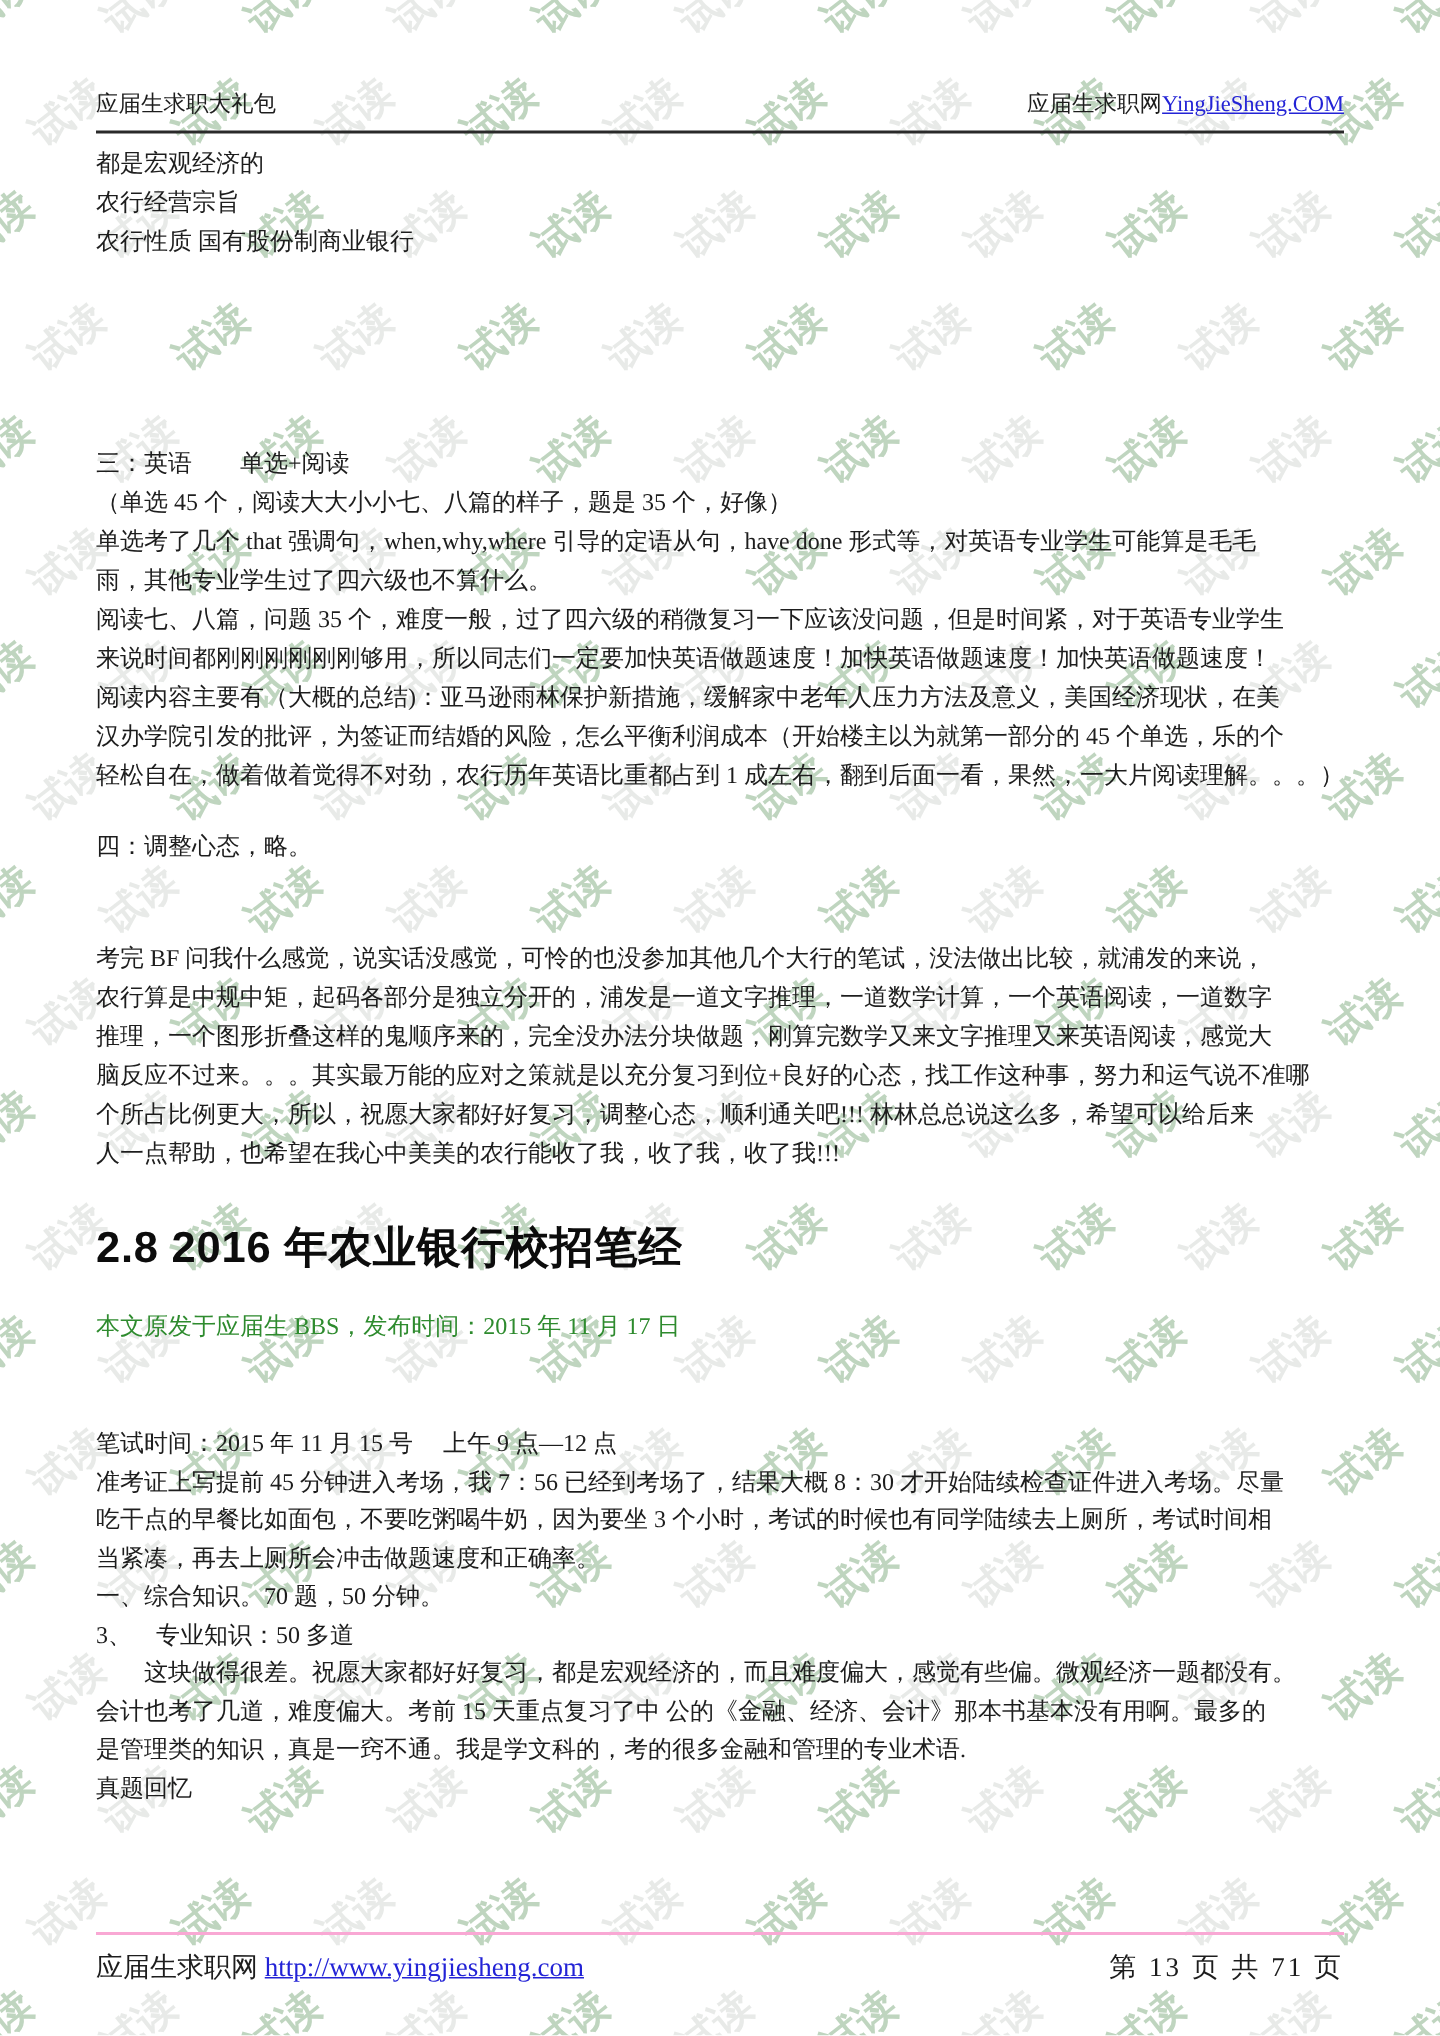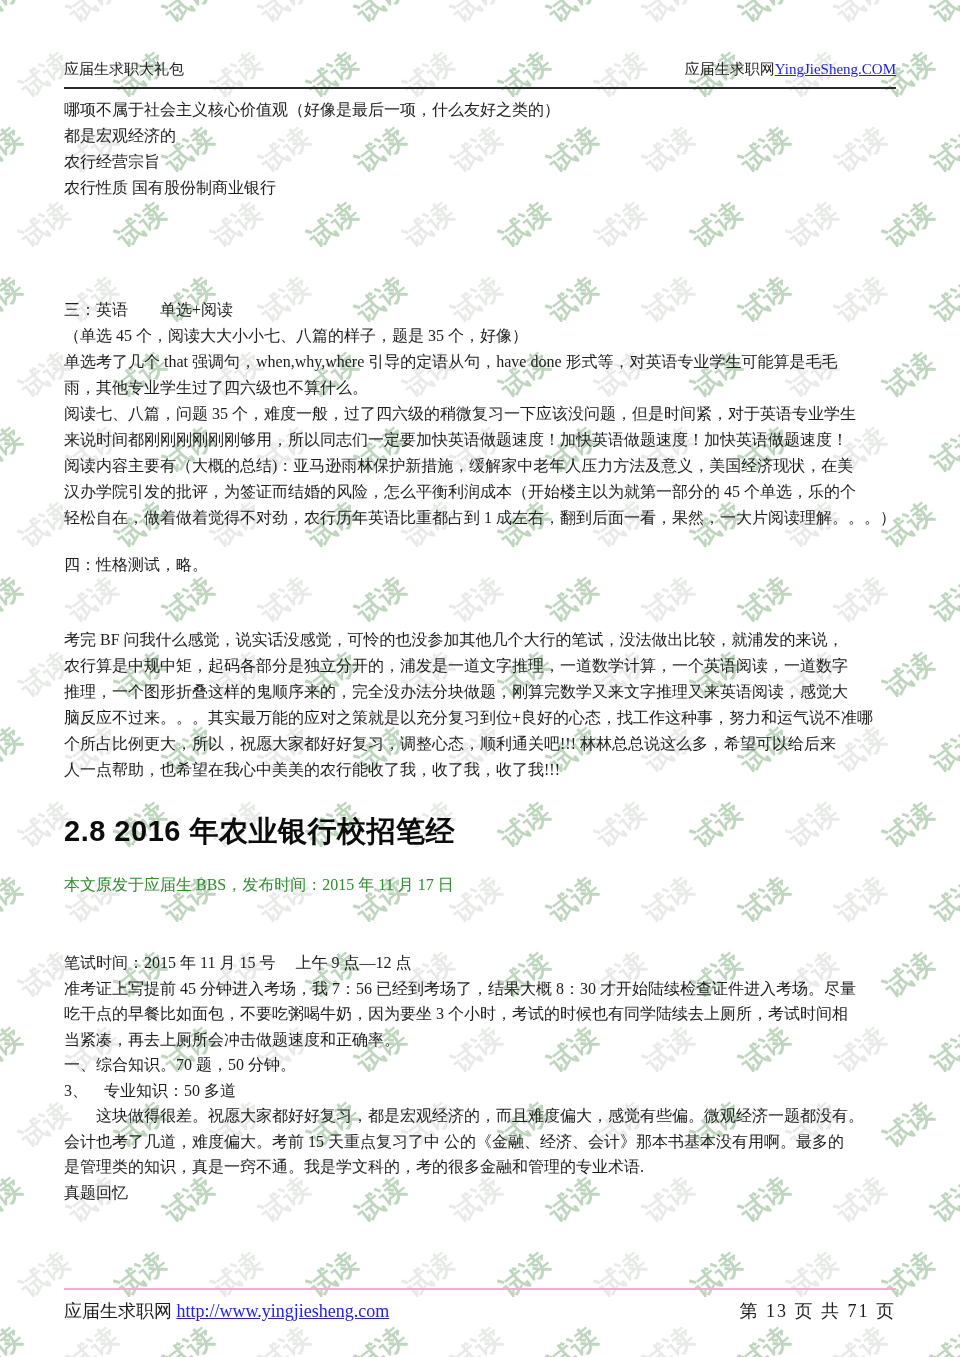--- a/index.html
+++ b/index.html
@@ -240,40 +240,39 @@
     </div>
 
   <div class="content">
 
     <div class="abs header">
       <span class="left">应届生求职大礼包</span>
       <span class="right"><span>应届生求职网</span><a class="link">YingJieSheng.COM</a></span>
     </div>
 
     <div class="abs" style="top:97px;">
-        <div class="line">哪项不属于社会主义核心价值观（好像是最后一项，什么友好之类的）</div>
         <div class="line">都是宏观经济的</div>
         <div class="line">农行经营宗旨</div>
         <div class="line">农行性质 国有股份制商业银行</div>
       </div>
 
     <div class="abs" style="top:297px;">
         <div class="line">三：英语　　单选+阅读</div>
         <div class="line">（单选 45 个，阅读大大小小七、八篇的样子，题是 35 个，好像）</div>
         <div class="line">单选考了几个 that 强调句，when,why,where 引导的定语从句，have done 形式等，对英语专业学生可能算是毛毛</div>
         <div class="line">雨，其他专业学生过了四六级也不算什么。</div>
         <div class="line">阅读七、八篇，问题 35 个，难度一般，过了四六级的稍微复习一下应该没问题，但是时间紧，对于英语专业学生</div>
         <div class="line">来说时间都刚刚刚刚刚刚够用，所以同志们一定要加快英语做题速度！加快英语做题速度！加快英语做题速度！</div>
         <div class="line">阅读内容主要有（大概的总结)：亚马逊雨林保护新措施，缓解家中老年人压力方法及意义，美国经济现状，在美</div>
         <div class="line">汉办学院引发的批评，为签证而结婚的风险，怎么平衡利润成本（开始楼主以为就第一部分的 45 个单选，乐的个</div>
         <div class="line">轻松自在，做着做着觉得不对劲，农行历年英语比重都占到 1 成左右，翻到后面一看，果然，一大片阅读理解。。。）</div>
       </div>
 
     <div class="abs" style="top:552px;">
-      <div class="line">四：性格测试，略。</div>
+      <div class="line">四：调整心态，略。</div>
     </div>
 
     <div class="abs" style="top:627px;">
         <div class="line">考完 BF 问我什么感觉，说实话没感觉，可怜的也没参加其他几个大行的笔试，没法做出比较，就浦发的来说，</div>
         <div class="line">农行算是中规中矩，起码各部分是独立分开的，浦发是一道文字推理，一道数学计算，一个英语阅读，一道数字</div>
         <div class="line">推理，一个图形折叠这样的鬼顺序来的，完全没办法分块做题，刚算完数学又来文字推理又来英语阅读，感觉大</div>
         <div class="line">脑反应不过来。。。其实最万能的应对之策就是以充分复习到位+良好的心态，找工作这种事，努力和运气说不准哪</div>
         <div class="line">个所占比例更大，所以，祝愿大家都好好复习，调整心态，顺利通关吧!!! 林林总总说这么多，希望可以给后来</div>
         <div class="line">人一点帮助，也希望在我心中美美的农行能收了我，收了我，收了我!!!</div>
       </div>

